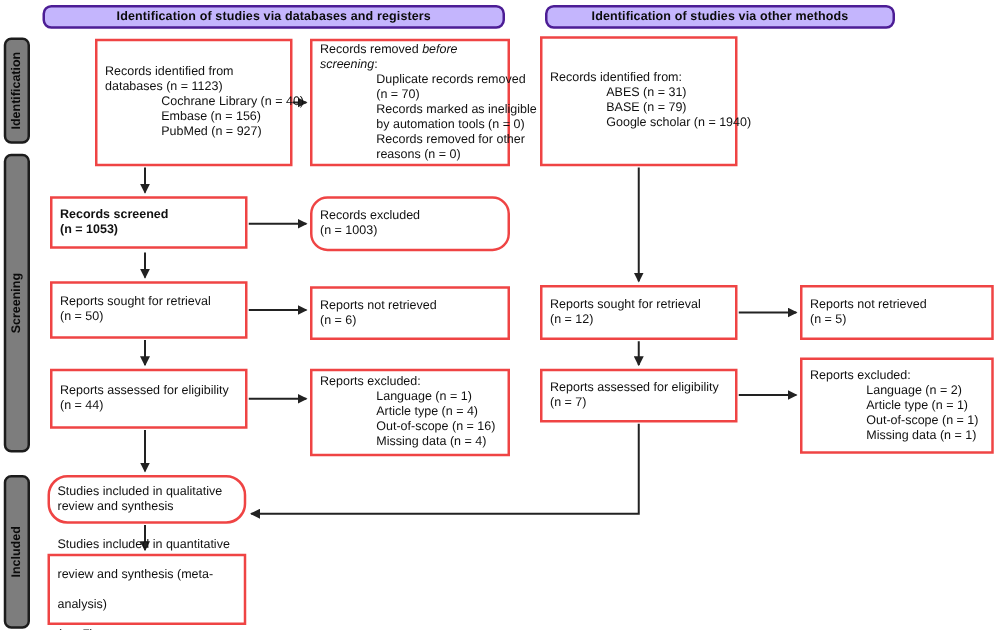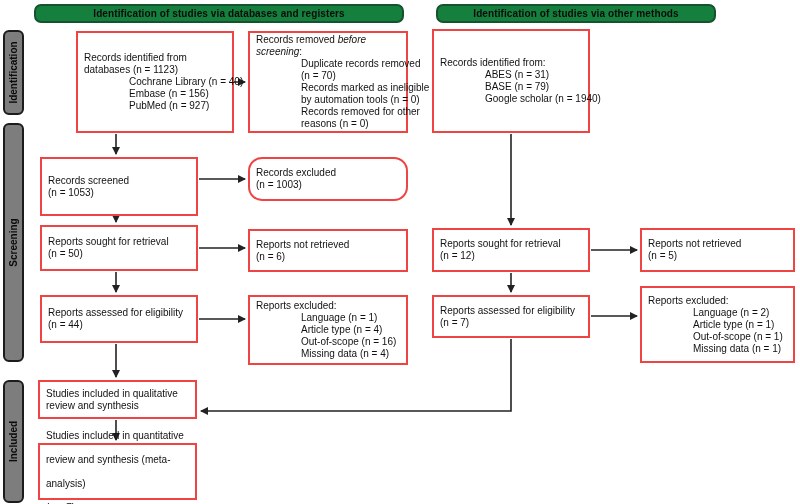--- a/index.html
+++ b/index.html
@@ -14,22 +14,22 @@
   }
   .arrows {
     position: absolute;
     left: 0; top: 0;
     width: 800px; height: 504px;
     pointer-events: none;
   }
   .banner {
     position: absolute;
     box-sizing: border-box;
-    background: #15803d;
-    border: 2px solid #14532d;
+    background: #c4b5fd;
+    border: 2px solid #4c1d95;
     border-radius: 7px;
     display: flex;
     align-items: center;
     justify-content: center;
     font-size: 10px;
     font-weight: bold;
     color: #0b0b0b;
     letter-spacing: 0.1px;
     text-align: center;
   }
@@ -124,21 +124,21 @@
     <div class="ln"><span>Records removed </span><i>before</i></div>
     <div class="ln"><i>screening</i><span>:</span></div>
     <div class="ind">Duplicate records removed</div>
     <div class="ind">(n = 70)</div>
     <div class="ind">Records marked as ineligible</div>
     <div class="ind">by automation tools (n = 0)</div>
     <div class="ind">Records removed for other</div>
     <div class="ind">reasons (n = 0)</div>
   </div>
 
-  <div class="bx" style="left:40px; top:157px; width:158px; height:59px;">
+  <div class="bx" style="left:40px; top:157px; width:158px; height:42px;font-weight:bold;">
     <div class="ln">Records screened</div>
     <div class="ln">(n = 1053)</div>
   </div>
 
   <div class="bx" style="left:248px; top:157px; width:160px; height:44px;border-radius:14px;">
     <div class="ln">Records excluded</div>
     <div class="ln">(n = 1003)</div>
   </div>
 
   <div class="bx" style="left:40px; top:225px; width:158px; height:46px;">
@@ -157,21 +157,21 @@
   </div>
 
   <div class="bx" style="left:248px; top:295px; width:160px; height:70px;">
     <div class="ln">Reports excluded:</div>
     <div class="ind">Language (n = 1)</div>
     <div class="ind">Article type (n = 4)</div>
     <div class="ind">Out-of-scope (n = 16)</div>
     <div class="ind">Missing data (n = 4)</div>
   </div>
 
-  <div class="bx" style="left:38px; top:380px; width:159px; height:39px;">
+  <div class="bx" style="left:38px; top:380px; width:159px; height:39px;border-radius:16px;">
     <div class="ln">Studies included in qualitative</div>
     <div class="ln">review and synthesis</div>
   </div>
 
   <div class="bx" style="left:38px; top:443px; width:159px; height:57px;gap:12px;">
     <div class="ln">Studies included in quantitative</div>
     <div class="ln">review and synthesis (meta-</div>
     <div class="ln">analysis)</div>
     <div class="ln">(n = 7)</div>
   </div>

